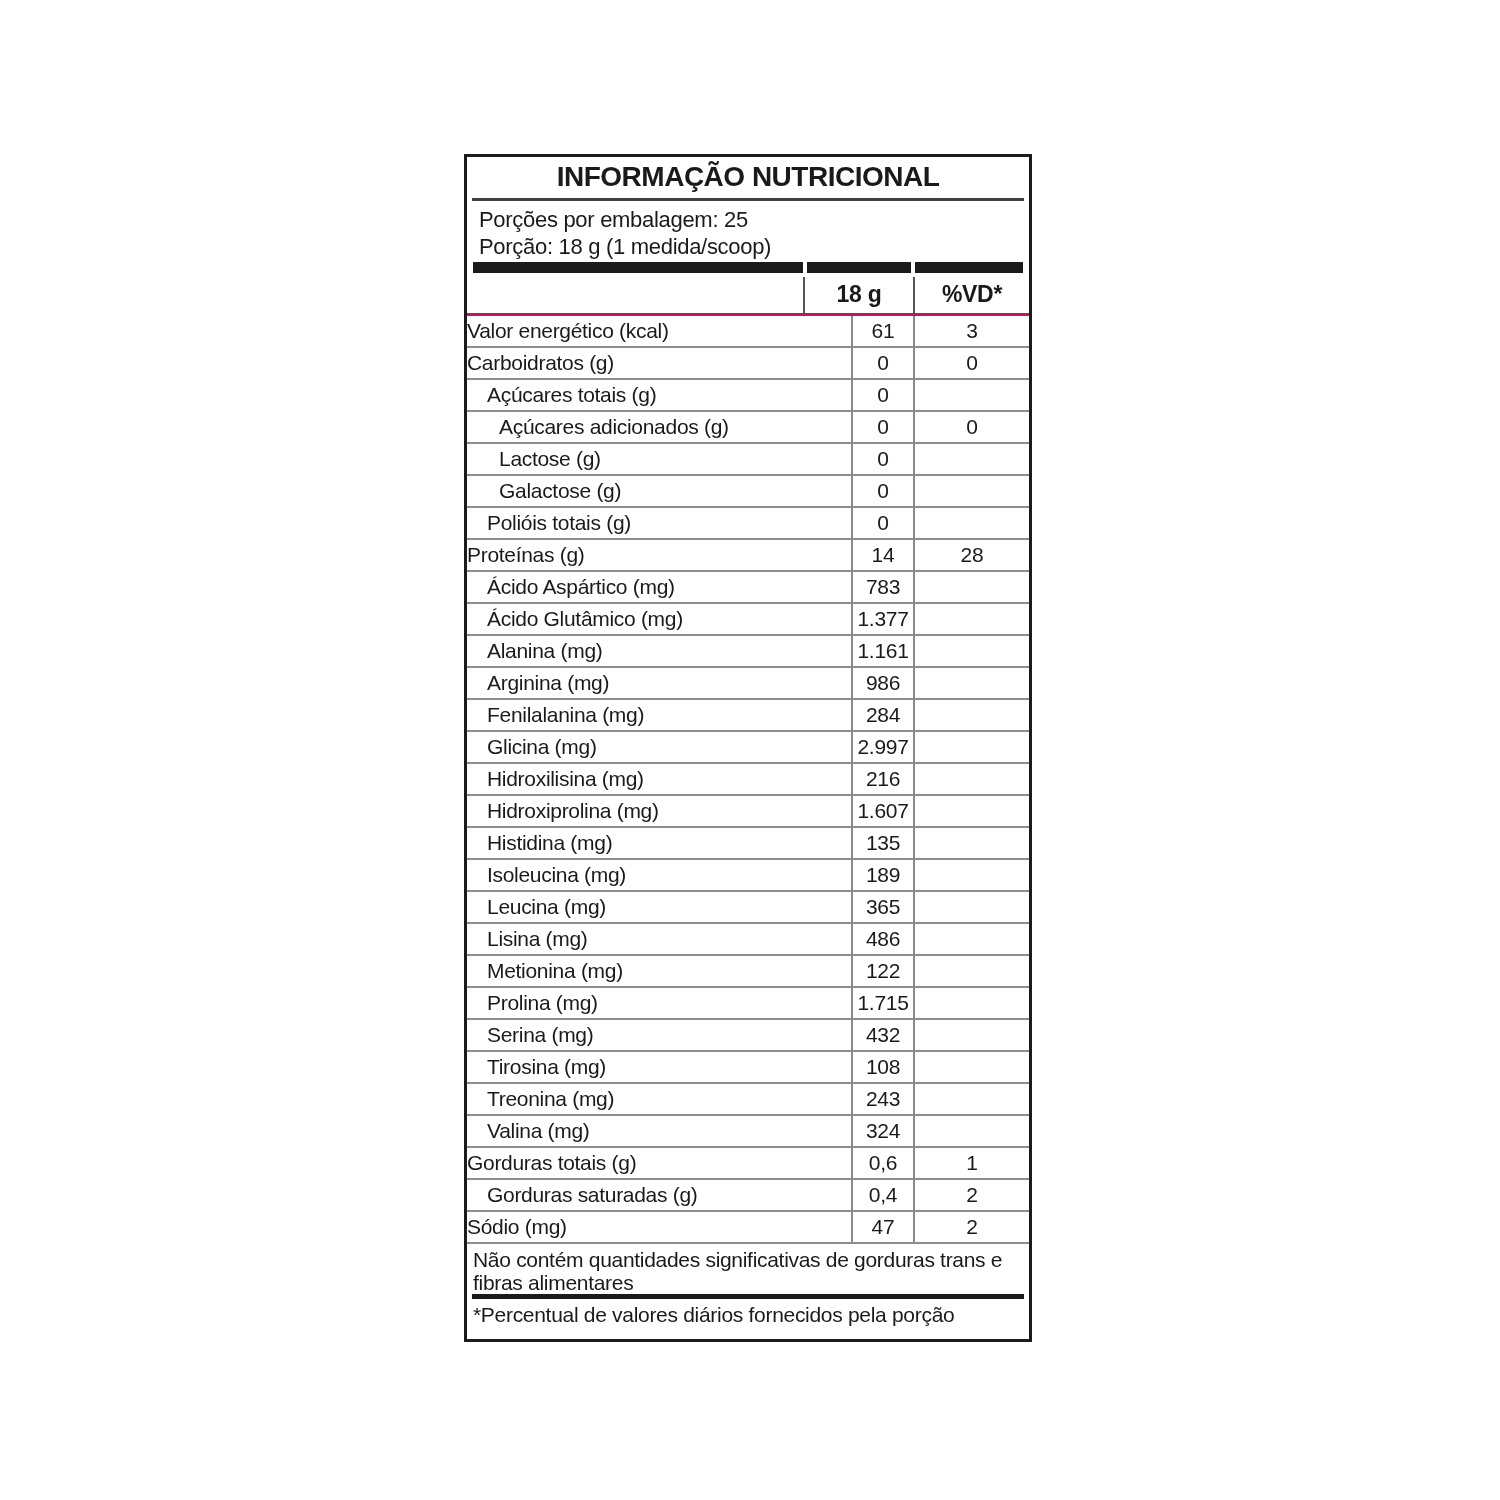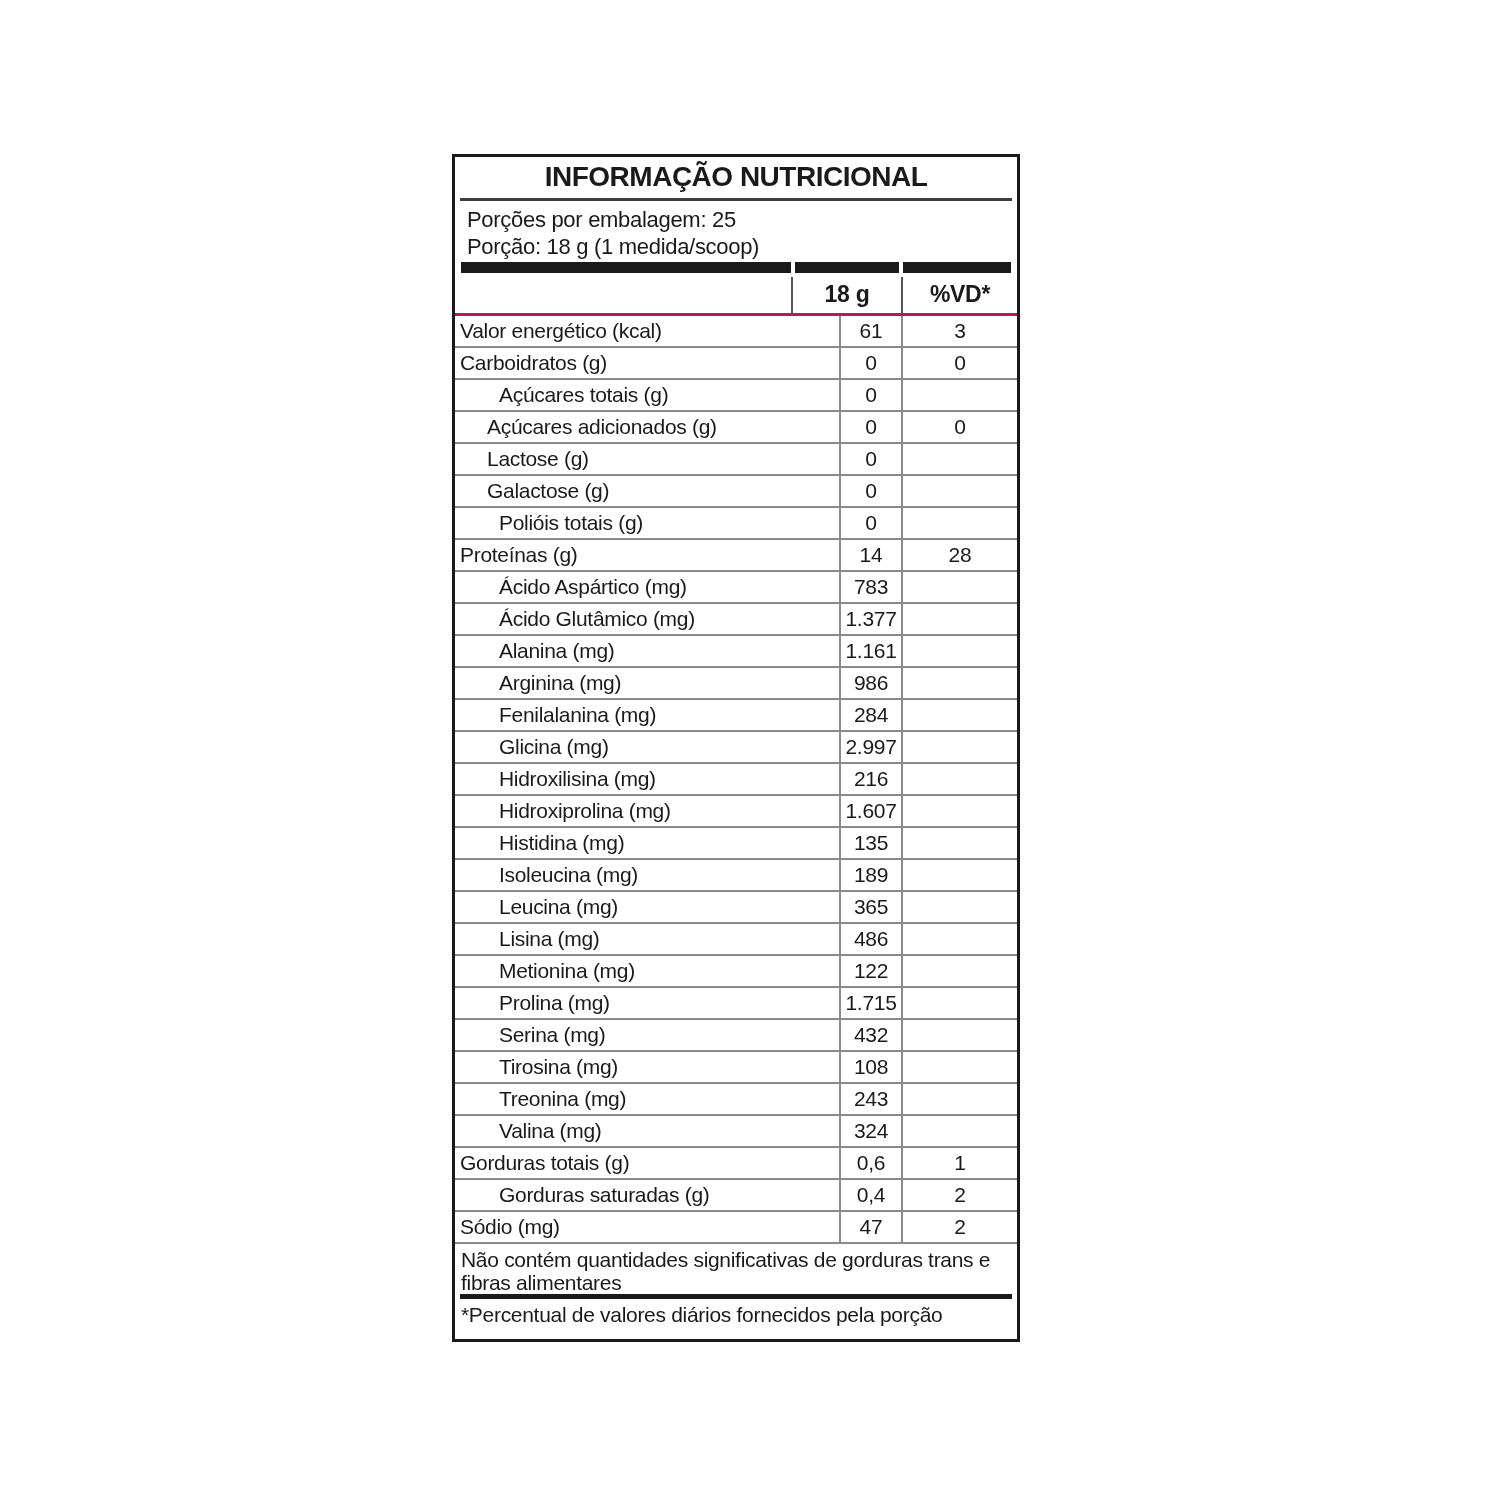--- a/index.html
+++ b/index.html
@@ -7,21 +7,21 @@
     width: 1500px; height: 1500px;
     background: #ffffff;
     font-family: "Liberation Sans", sans-serif;
     color: #1a1a1a;
     letter-spacing: -0.3px;
   }
   body { position: relative; }
 
   .label-box {
     position: absolute;
-    left: 452px; top: 154px;
+    left: 464px; top: 154px;
     width: 568px; height: 1188px;
     border: 3px solid #1b1b1b;
     background: #ffffff;
     display: flex;
     flex-direction: column;
   }
 
   .title-block {
     height: 46px;
     display: flex; align-items: center; justify-content: center;
@@ -70,22 +70,22 @@
     height: 100%;
     display: flex; align-items: center; justify-content: center;
   }
   .grid-header .cell-dv { height: 100%; display: flex; align-items: center; justify-content: center; }
 
   .trow {
     height: 32px;
     border-bottom: 2px solid #8b8b8b;
     font-size: 21px;
   }
-  .trow .cell-label { padding-left: 5px; white-space: nowrap; overflow: hidden; }
-  .trow.indent-1 .cell-label { padding-left: 20px; margin-left: 24px; }
+  .trow .cell-label { white-space: nowrap; overflow: hidden; }
+  .trow.indent-1 .cell-label { padding-left: 20px; }
   .trow.indent-2 .cell-label { padding-left: 32px; }
   .trow .cell-amount {
     text-align: center;
     border-left: 2px solid #8b8b8b;
     border-right: 2px solid #8b8b8b;
     height: 100%;
     display: flex; align-items: center; justify-content: center; margin-left: 48px;
   }
   .trow .cell-dv { text-align: center; height: 100%; display: flex; align-items: center; justify-content: center; }
 

